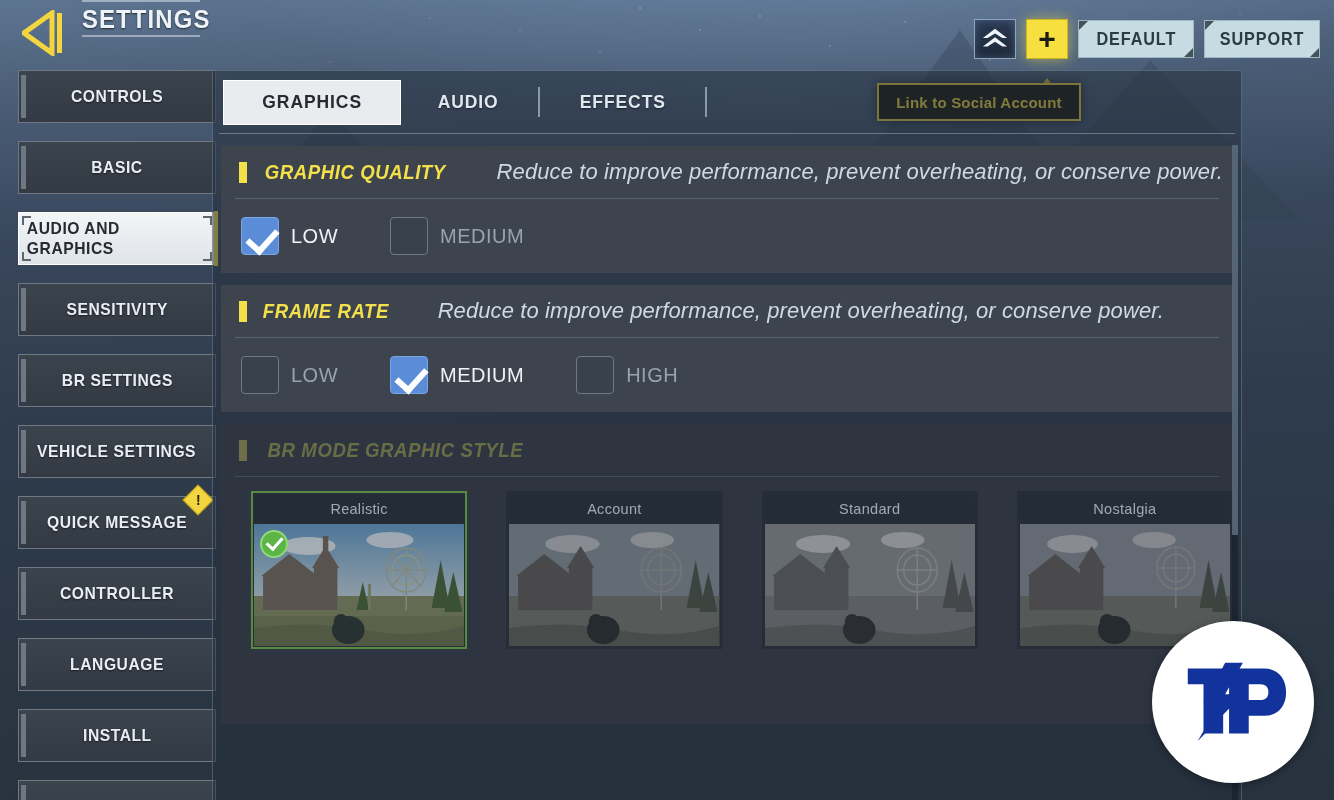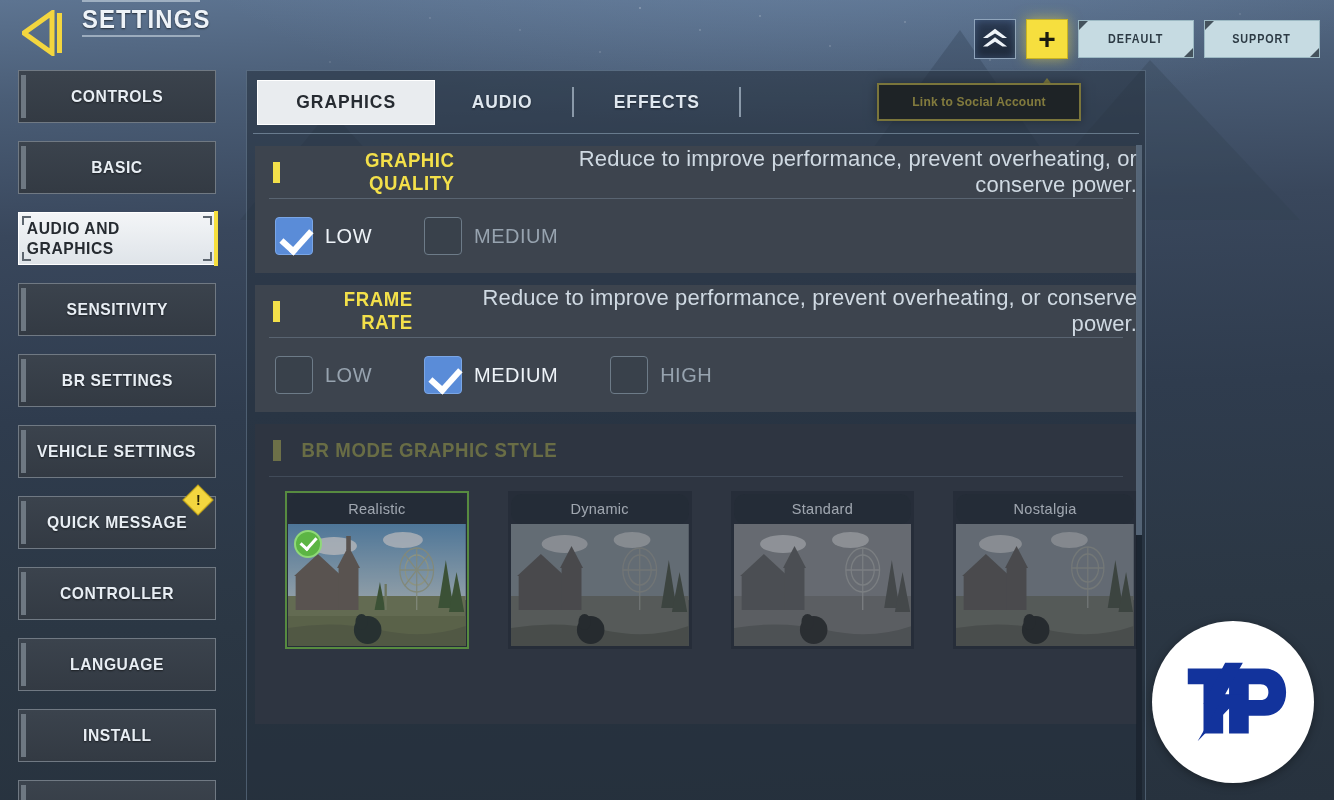--- a/index.html
+++ b/index.html
@@ -68,39 +68,39 @@
   }
   .plus-btn .glyph { color:#1b1b10; font-size:30px; line-height:28px; font-weight:bold; }
   .plus-btn .pointer {
     position:absolute; left:50%; margin-left:-9px; bottom:-32px;
     width:0;height:0;border-left:9px solid transparent;border-right:9px solid transparent;
     border-bottom:12px solid #f6df3e;
   }
   .hdr-btn {
     position:relative; min-width:116px; height:38px; background:#c6dbe2;
     border:1px solid #9dbac4; display:flex; align-items:center; justify-content:center;
-    color:#2c3a44; font-size:12px; font-weight:bold; letter-spacing:1px;
+    color:#2c3a44; font-size:18px; font-weight:bold; letter-spacing:1px;
     transform: none;
   }
   .hdr-btn span { transform: scaleX(.9); display:block; }
   .hdr-btn::before, .hdr-btn::after {
     content:""; position:absolute; width:9px; height:9px; background:#44525c;
   }
   .hdr-btn::before { left:0; top:0; clip-path: polygon(0 0,100% 0,0 100%); }
   .hdr-btn::after { right:0; bottom:0; clip-path: polygon(100% 100%,100% 0,0 100%); }
 
   
   #tooltip {
     position:absolute; left:877px; top:83px; width:204px; height:38px;
     background:#17160c; border:2px solid #e3c93a;
     display:flex; align-items:center; justify-content:center;
     box-shadow: 0 0 10px rgba(0,0,0,.6);
   }
   #tooltip span {
-    color:#f3d63f; font-size:12px; font-weight:bold; letter-spacing:.2px;
+    color:#f3d63f; font-size:15px; font-weight:bold; letter-spacing:.2px;
   }
 
   
   #sidebar { position:absolute; left:18px; top:70px; width:200px; height:730px; overflow:hidden; }
   .side-item {
     position:relative; width:198px; height:53px; margin-bottom:18px;
     background: linear-gradient(180deg,#3b434d,#333a43);
     border:1px solid #707983;
     display:flex; align-items:center; justify-content:center;
   }
@@ -127,46 +127,45 @@
     background:#f3d63f; transform:rotate(45deg); border:1px solid #b79b16;
     display:flex; align-items:center; justify-content:center;
   }
   .badge-warn i {
     transform:rotate(-45deg); font-style:normal; color:#2a2405;
     font-size:14px; font-weight:bold; line-height:14px;
   }
 
   
   #content {
-    position:absolute; left:246px; top:70px; width:900px; height:730px;
+    position:absolute; left:212px; top:70px; width:1030px; height:730px;
     background: rgba(36,47,60,.55);
     border:1px solid rgba(150,175,200,.35);
     border-bottom:none;
     overflow:hidden;
-    text-align:right;
   }
   #tabs {
     position:relative; height:62px; display:flex; align-items:center; padding-left:10px; gap:0;
   }
   .tab {
     height:45px; display:flex; align-items:center; justify-content:center;
     padding:0 34px; color:#dfe7ef; font-size:19px; font-weight:bold; letter-spacing:1px;
   }
   .tab span { transform: scaleX(.92); display:block; text-shadow:0 1px 2px rgba(0,0,0,.5); }
   .tab.active { background:#e9ecef; border:1px solid #ffffff; min-width:164px; }
   .tab.active span { color:#262b31; text-shadow:none; }
   .tab-sep { width:2px; height:30px; background:rgba(210,225,240,.55); margin:0 2px; }
 
   #tabs-underline { height:1px; background:rgba(170,195,215,.45); margin:0 6px; }
 
   .section {
     margin:12px 8px 0 8px; background:#3d444e; position:relative;
   }
   .section.dim { background:#3a414b; }
-  .sec-head { height:52px; display:flex; align-items:center; padding-left:18px; }
+  .sec-head { height:52px; display:flex; align-items:center; padding-left:18px;font-style:italic; }
   .sec-accent { width:8px; height:21px; background:#f3e04a; margin-right:11px; }
   .sec-accent.dim { background:#9a9a55; }
   .sec-title {
     color:#f3e04a; font-size:20px; font-weight:bold; letter-spacing:.6px;
   }
   .sec-title span { display:block; transform:scaleX(.93); }
   .sec-title.dim { color:#949551; }
   .sec-desc {
     color:#cfd9e2; font-size:22px; margin-left:44px; letter-spacing:.1px;
   }
@@ -466,21 +465,21 @@
               <g fill="#2f3a33">
                   <ellipse cx="104" cy="106" rx="18" ry="14"></ellipse>
                   <ellipse cx="96" cy="98" rx="8" ry="8"></ellipse>
                 </g>
             </svg>
             <span class="check"></span>
           </div>
         </div>
 
         <div class="thumb dim">
-          <div class="cap">Dynamic</div>
+          <div class="cap">Account</div>
           <div class="pic">
             <svg viewBox="0 0 232 122" preserveAspectRatio="none" width="100%" height="100%">
               <rect width="232" height="76" fill="#9ab6c9"></rect>
               <ellipse cx="70" cy="20" rx="30" ry="9" fill="#ffffff" opacity=".8"></ellipse>
               <ellipse cx="158" cy="16" rx="24" ry="8" fill="#ffffff" opacity=".75"></ellipse>
               <rect y="72" width="232" height="50" fill="#8f9771"></rect>
               <path d="M0 104 Q60 96 120 106 T232 102 L232 122 L0 122Z" fill="#757b58"></path>
               <g fill="#7f7367">
                 <rect x="10" y="52" width="58" height="34"></rect>
                   <polygon points="8,52 39,30 70,52"></polygon>

